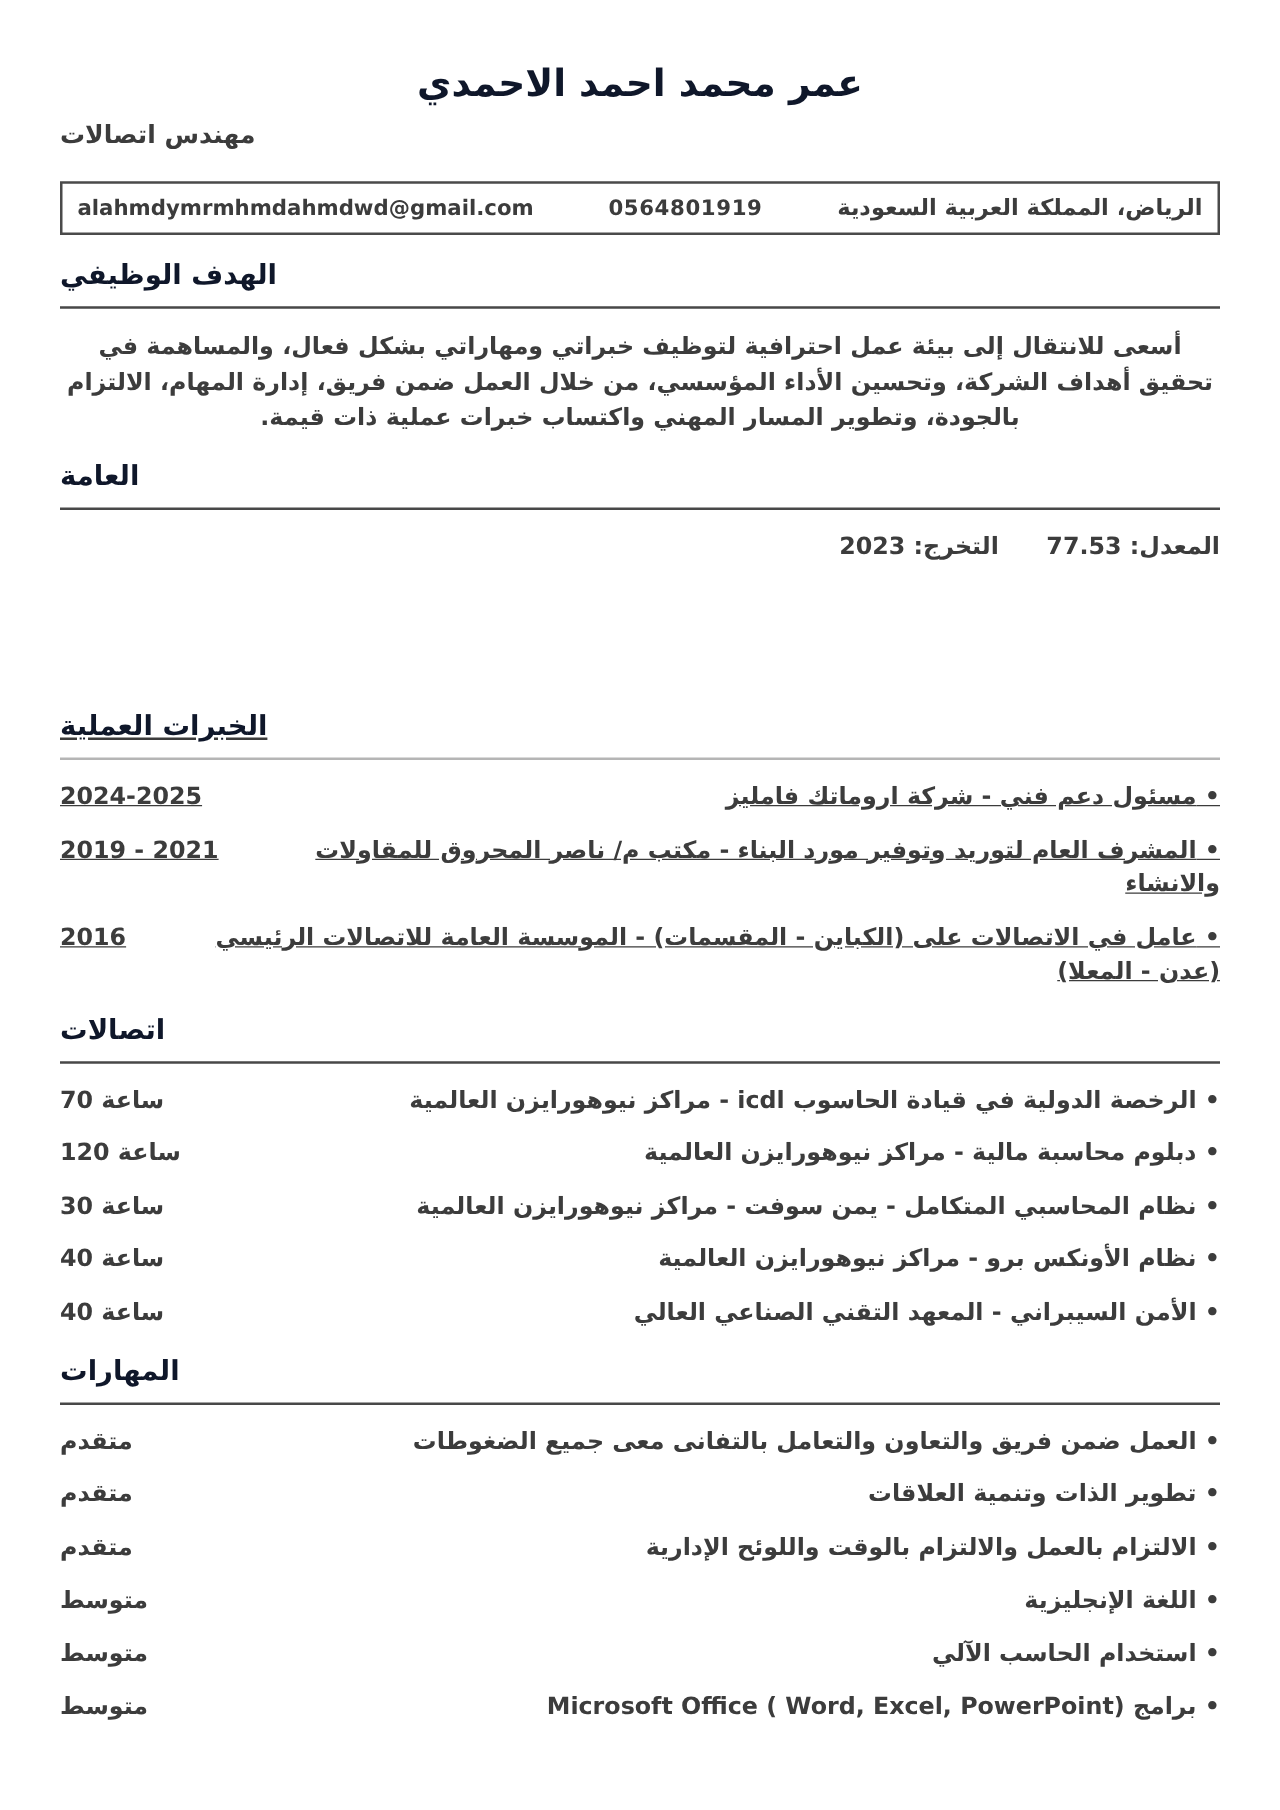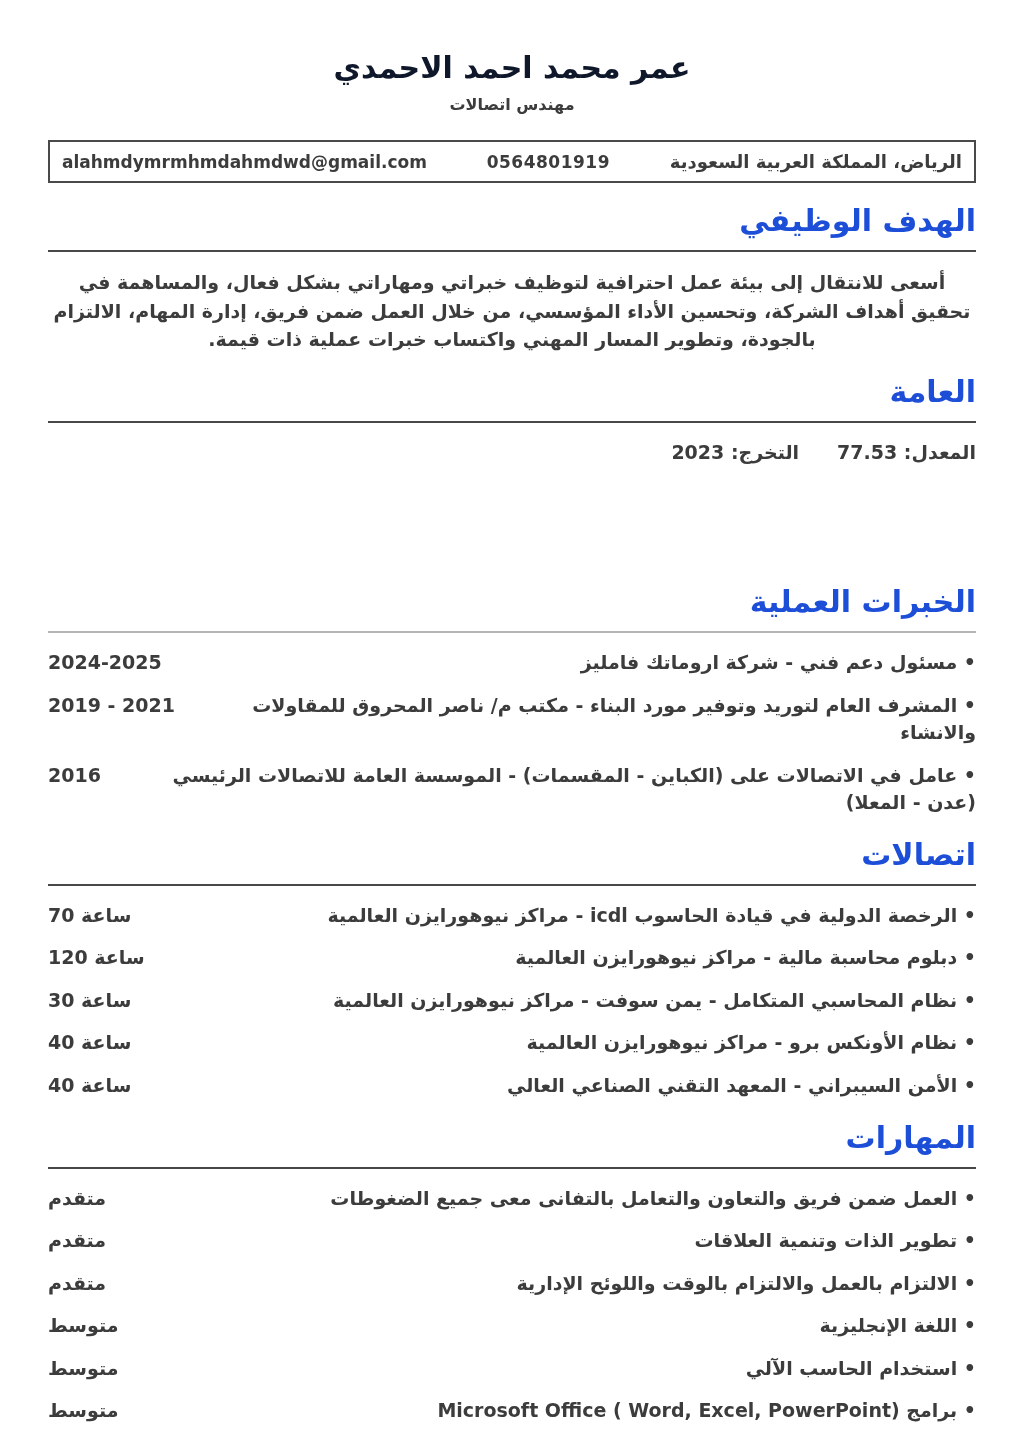--- a/index.html
+++ b/index.html
@@ -5,42 +5,42 @@
   * { margin:0; padding:0; box-sizing:border-box; }
   html,body { background:#ffffff; }
   body {
     width:1024px; min-height:1448px; margin:0 auto;
     font-family:"DejaVu Sans", sans-serif;
     color:#3c3c3c; font-weight:bold;
   }
   .page { direction:rtl; padding:50px 48px 40px 48px; }
 
   .name { text-align:center; font-size:30px; color:#0f172a; }
-  .job-title { text-align:center; font-size:16px; margin-top:10px; }
+  .job-title { text-align:left; font-size:20px; margin-top:10px; }
 
   .contact-bar {
     margin-top:26px; border:2px solid #4a4a4a;
     display:flex; flex-direction:row; justify-content:space-between; align-items:center;
     padding:9px 12px; font-size:17px;
   }
   .contact-bar .email { direction:ltr; unicode-bidi:embed; }
   .contact-bar .phone { direction:ltr; unicode-bidi:embed; letter-spacing:0.5px; }
   .contact-bar .location { font-size:18px; }
 
-  .section-heading { text-align:right; font-size:30px; color:#1d4ed8; }
+  .section-heading { text-align:left; font-size:22px; color:#0f172a; }
   .divider { border:none; border-top:2.5px solid #484848; margin:12px 0 16px 0; }
   .divider.light { border-top-color:#b5b5b5; }
 
   .objective-text {
     text-align:center; font-size:19px; line-height:1.5;
     margin:2px 4px 0 4px;
   }
 
   section { margin-top:20px; }
-  section.experience { margin-top:118px; }
+  section.experience { margin-top:118px;text-decoration:underline; }
 
   .row {
     display:flex; justify-content:space-between; align-items:baseline;
     font-size:19px; line-height:1.45; margin-bottom:15px;
   }
   .row .item-title { flex:1 1 auto; padding-left:20px; }
   .row .item-title::before { content:"• "; }
   .row .item-value { flex:0 0 auto; direction:ltr; unicode-bidi:embed; white-space:nowrap; }
 
   .edu-row { display:flex; align-items:baseline; font-size:19px; line-height:1.45; }

